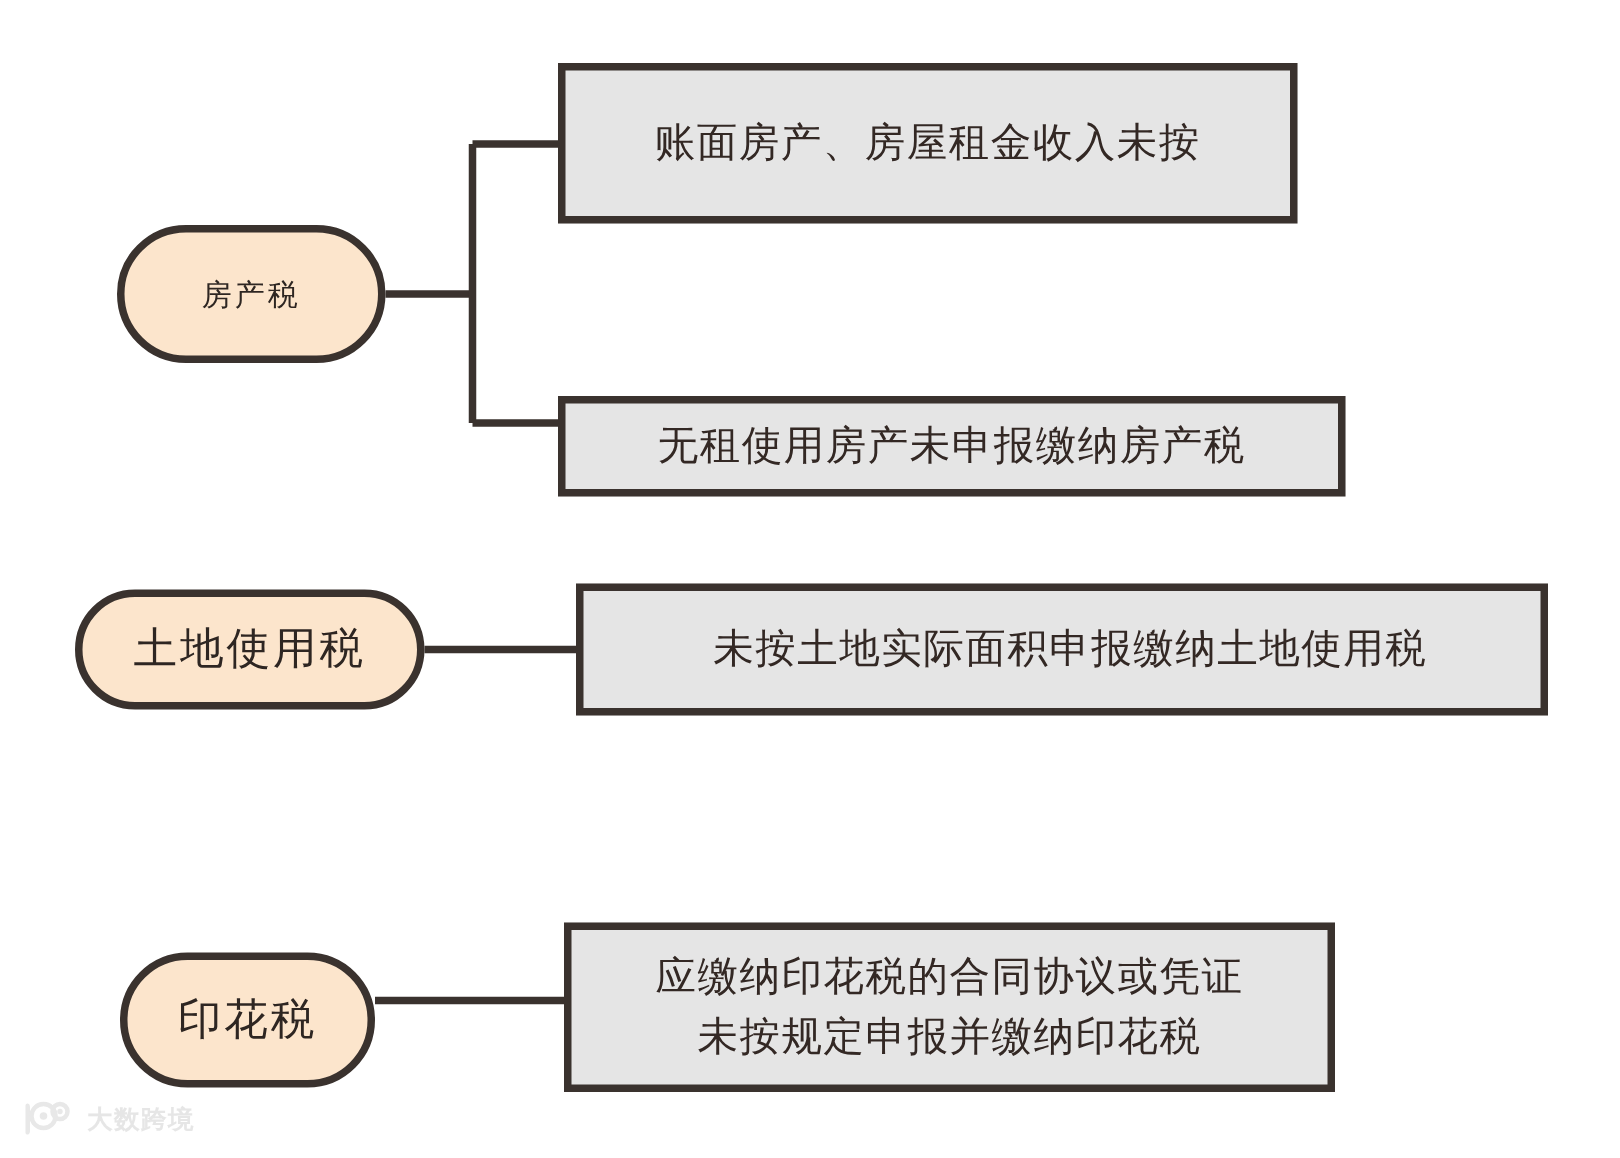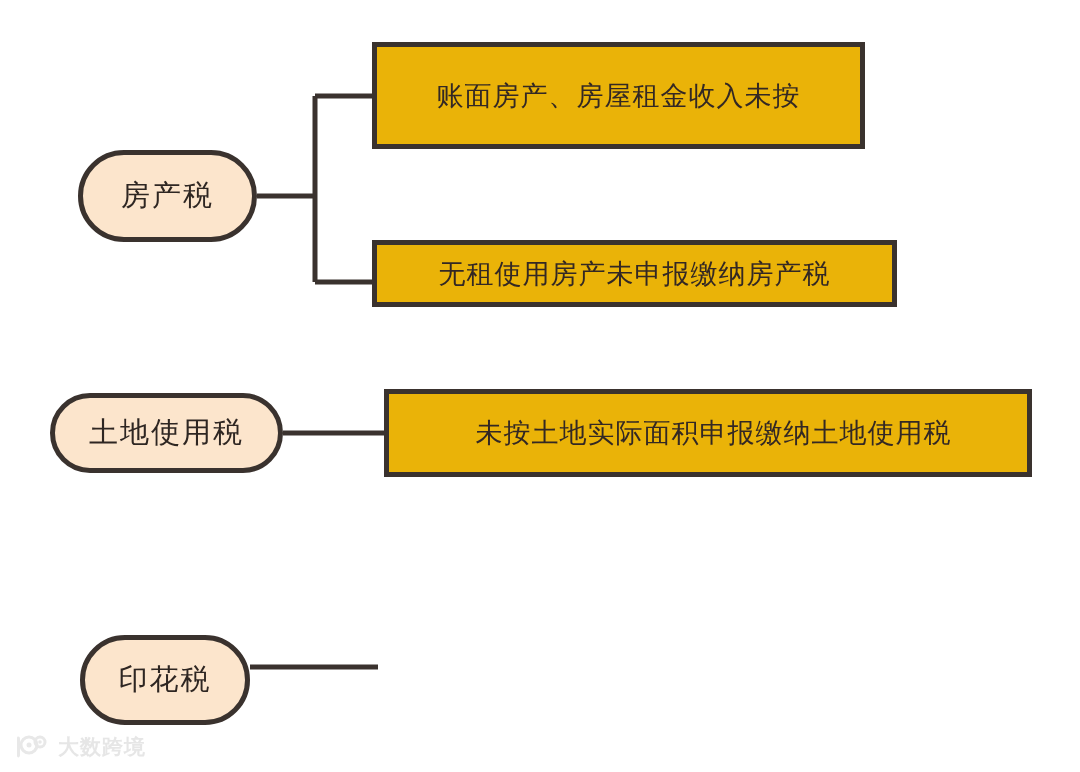--- a/index.html
+++ b/index.html
@@ -34,58 +34,58 @@
     display: flex;
     align-items: center;
     justify-content: center;
     color: #2E2622;
     letter-spacing: 2px;
     font-weight: 500;
   }
   .pbox {
     position: absolute;
     box-sizing: border-box;
-    background: #eab308;
+    background: #e5e5e5;
     border: 5px solid #3A322E;
     display: flex;
     align-items: center;
     justify-content: center;
     text-align: center;
     color: #332824;
     letter-spacing: 1px;
     line-height: 1.45;
     padding: 4px 10px;
   }
   .pbox span, .pill span { display: block; }
 
   
-  #pill-fangchanshui { left: 78px;  top: 150px; width: 179px; height: 92px; font-size: 29px; }
+  #pill-fangchanshui { left: 78px;  top: 150px; width: 179px; height: 92px; font-size: 20px; }
   #box-fangchan-1    { left: 372px; top: 42px;  width: 493px; height: 107px; font-size: 27px; }
-  #box-fangchan-2    { left: 372px; top: 240px; width: 525px; height: 67px;  font-size: 27px; }
+  #box-fangchan-2    { left: 372px; top: 264px; width: 525px; height: 67px;  font-size: 27px; }
 
   
   #pill-tudishiyongshui { left: 50px;  top: 393px; width: 233px; height: 80px; font-size: 29px; justify-content: center; }
   #box-tudi-1           { left: 384px; top: 389px; width: 648px; height: 88px; font-size: 27px; padding-left: 21px; }
 
   
   #pill-yinhuashui { left: 80px;  top: 635px; width: 170px; height: 90px; font-size: 29px; }
   #box-yinhua-1    { left: 376px; top: 615px; width: 514px; height: 113px; font-size: 27px; }
 
   
   #watermark {
     position: absolute;
     left: 14px;
     top: 733px;
     display: flex;
     align-items: center;
     gap: 8px;
     opacity: 0.85;
   }
   #watermark .wm-text {
-    font-size: 21px;
+    font-size: 17px;
     color: #E2E2E2;
     font-weight: 700;
     letter-spacing: 1px;
   }
 </style>
 </head>
 <body>
 
 <div id="canvas">
 
@@ -129,20 +129,26 @@
   <div class="pbox" id="box-tudi-1">
     <div>
       <span>未按土地实际面积申报缴纳土地使用税</span>
     </div>
   </div>
 
   <div class="pill" id="pill-yinhuashui">
     <span>印花税</span>
   </div>
 
+  <div class="pbox" id="box-yinhua-1">
+    <div>
+      <span>应缴纳印花税的合同协议或凭证</span>
+      <span>未按规定申报并缴纳印花税</span>
+    </div>
+  </div>
 
   <div id="watermark">
     <svg width="36" height="26" viewBox="0 0 36 26">
       <path d="M3 4 C3 2, 6 2, 6 5 L6 21 C6 24, 3 24, 3 22 Z" fill="#E4E4E4"></path>
       <circle cx="15" cy="11" r="8" fill="none" stroke="#E4E4E4" stroke-width="3"></circle>
       <circle cx="26" cy="8" r="5" fill="none" stroke="#E4E4E4" stroke-width="3"></circle>
       <circle cx="15" cy="11" r="2.5" fill="#E4E4E4"></circle>
       <circle cx="26" cy="8" r="1.8" fill="#E4E4E4"></circle>
     </svg>
     <span class="wm-text">大数跨境</span>

